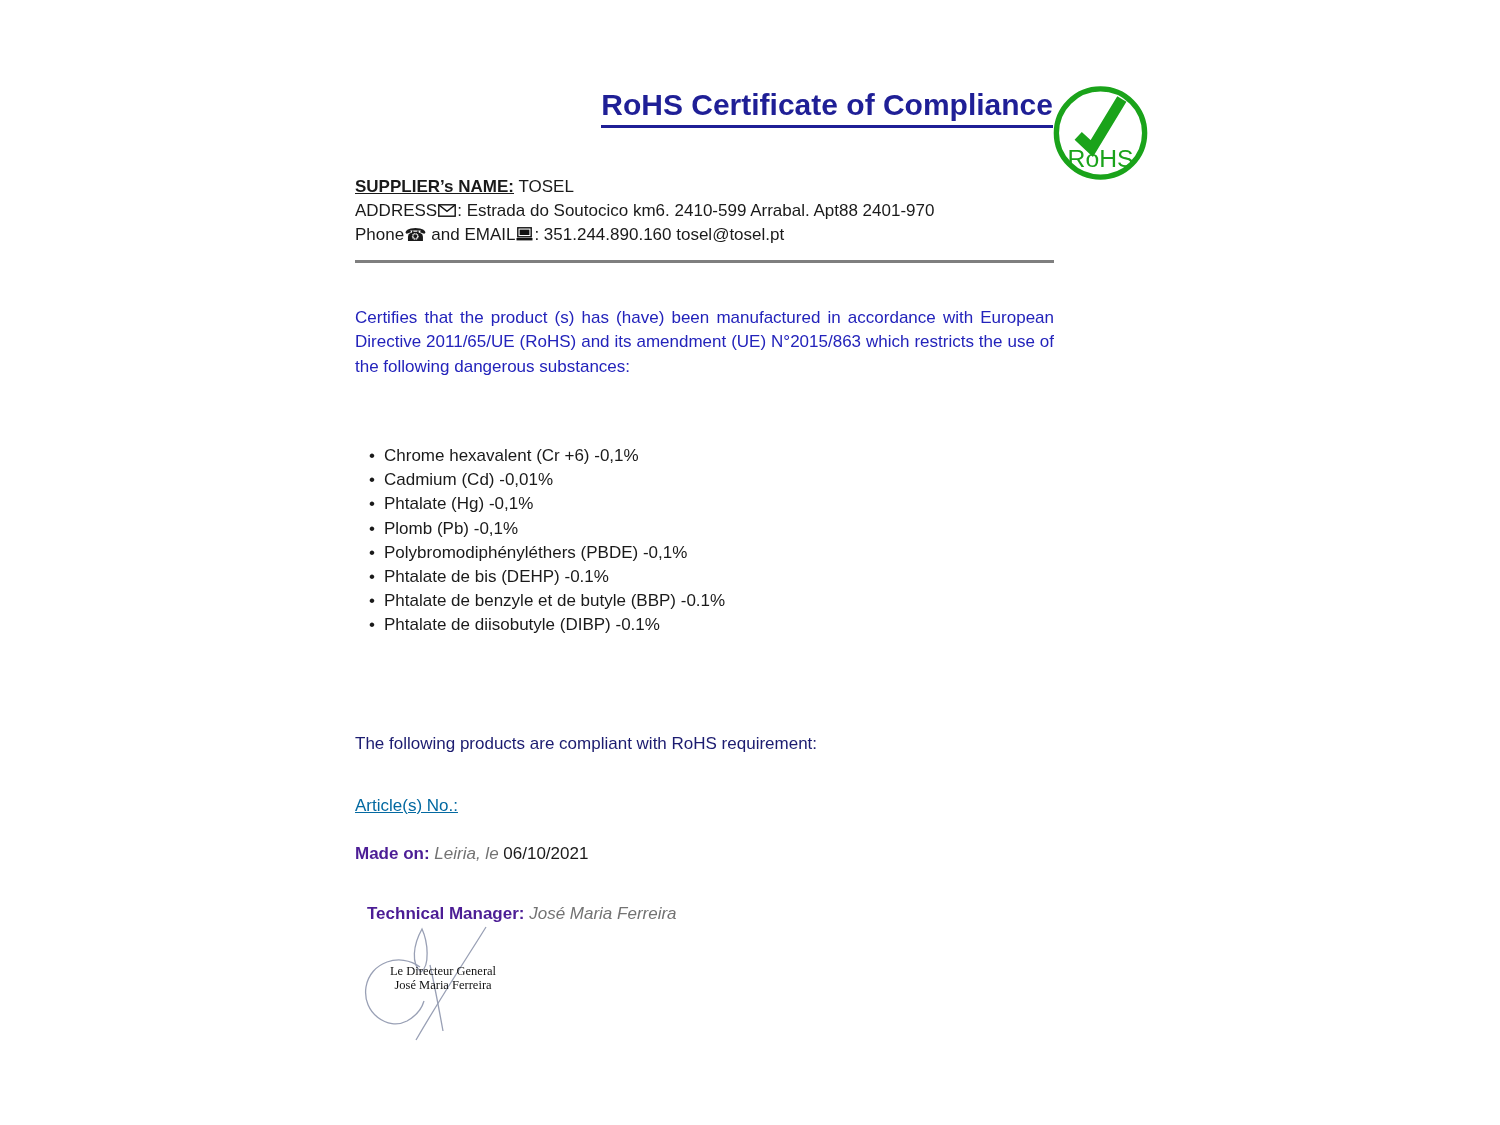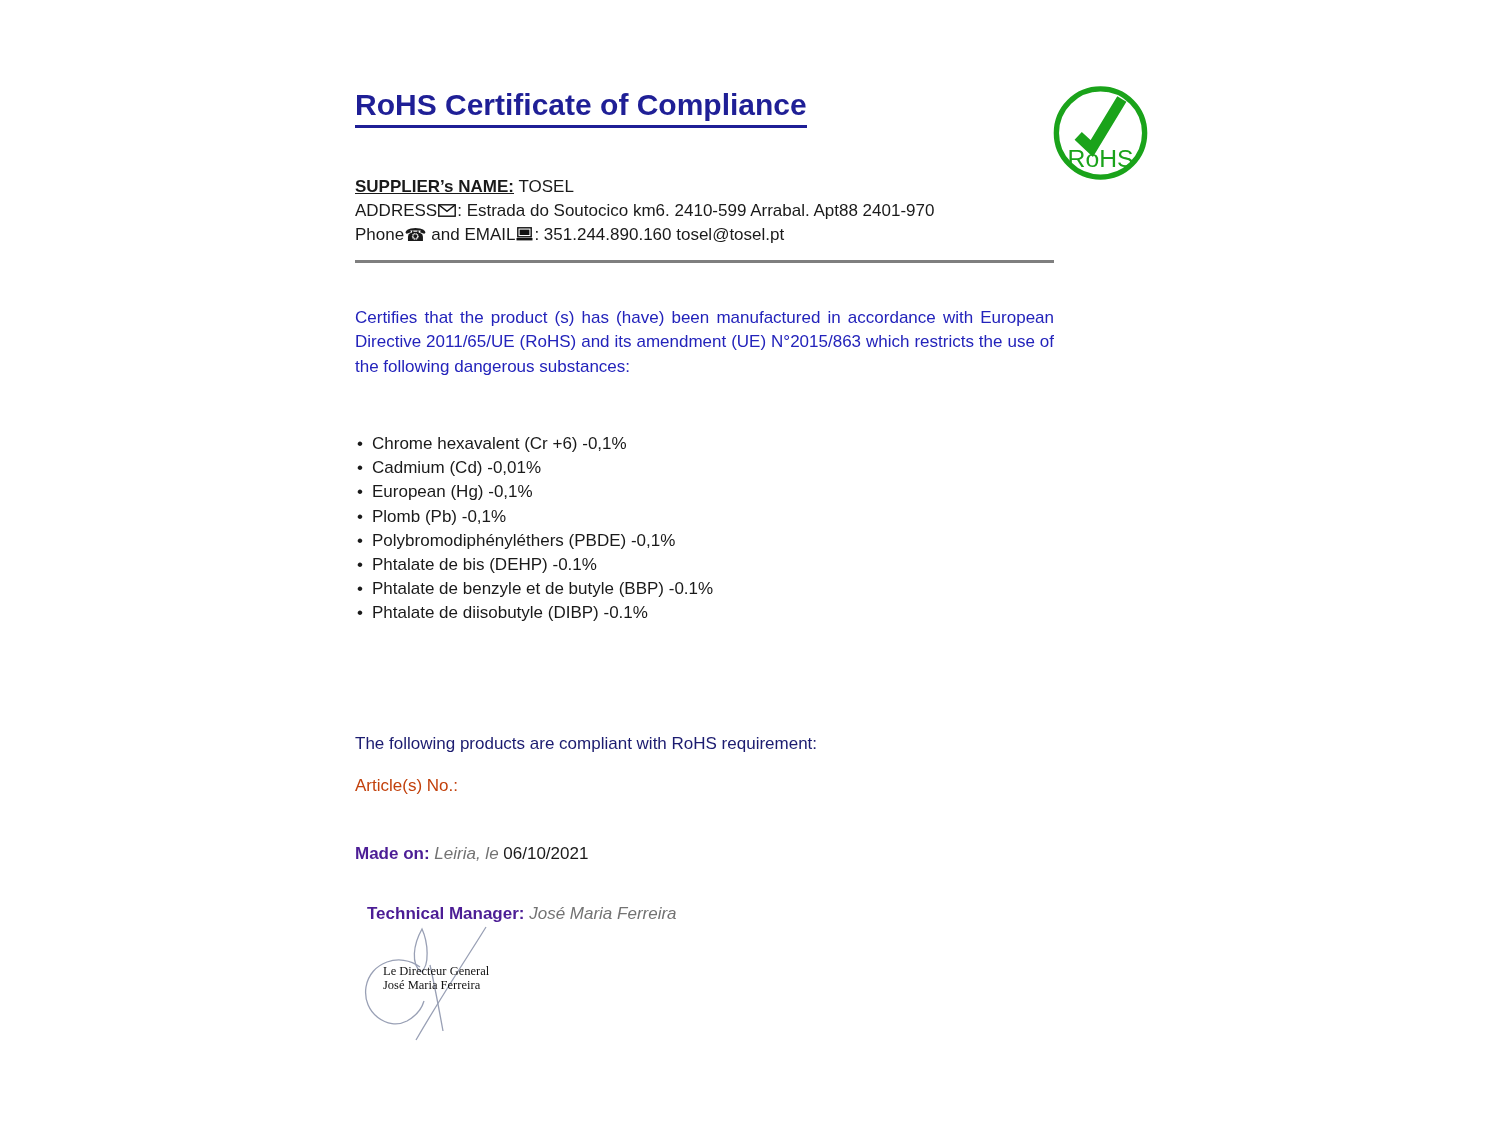--- a/index.html
+++ b/index.html
@@ -6,21 +6,21 @@
   html,body{margin:0;padding:0;background:#ffffff;}
   .page{
     position:relative;
     width:1500px;height:1125px;
     background:#ffffff;
     font-family:"Liberation Sans","DejaVu Sans",sans-serif;
     color:#1a1a1a;
     overflow:hidden;
   }
   
-  .title-wrap{position:absolute;left:355px;top:88px;width:698px;text-align:left;}
+  .title-wrap{position:absolute;left:355px;top:88px;width:698px;text-align:right;}
   .doc-title{
     display:inline-block;margin:0;
     font-size:30px;font-weight:bold;color:#1f1f96;
     border-bottom:3px solid #1f1f96;padding-bottom:2px;line-height:1.15;
   }
   
   .logo{position:absolute;left:1052px;top:84px;width:97px;height:98px;}
   
   .supplier{position:absolute;left:355px;top:175px;width:699px;font-size:17px;line-height:24px;}
   .supplier .lbl{font-weight:bold;}
@@ -31,36 +31,36 @@
   .rule{position:absolute;left:355px;top:260px;width:699px;height:3px;background:#7f7f7f;}
   
   .certify{
     position:absolute;left:355px;top:306px;width:699px;
     font-size:17px;line-height:24.4px;color:#2323bb;
     text-align:justify;margin:0;
   }
   
   .substances{
     position:absolute;left:353px;top:428px;width:699px;
-    margin:4px;padding:0;list-style:none;
+    margin:16px;padding:0;list-style:none;
     font-size:17px;line-height:24.2px;color:#1a1a1a;
   }
   .substances li::before{content:"•";display:inline-block;width:15px;}
   
   .compliance{position:absolute;left:355px;top:734px;width:699px;font-size:17px;color:#1c1c70;margin:0;}
-  .articles{position:absolute;left:355px;top:776px;width:699px;font-size:17px;color:#c2410c;margin:0;}
+  .articles{position:absolute;left:355px;top:796px;width:699px;font-size:17px;color:#0369a1;margin:0;text-decoration:underline;}
   .made-on{position:absolute;left:355px;top:844px;width:699px;font-size:17px;margin:0;}
   .tech-mgr{position:absolute;left:355px;top:892px;width:699px;font-size:17px;margin:12px;}
   .navy-b{font-weight:bold;color:#4c1d95;}
   .ital{font-style:italic;color:#737373;text-align:right;}
   
   .sig-svg{position:absolute;left:358px;top:925px;width:150px;height:120px;}
   .sig-text{
     position:absolute;left:383px;top:965px;width:120px;
-    text-align:left;font-family:"Liberation Serif","DejaVu Serif",serif;
+    text-align:center;font-family:"Liberation Serif","DejaVu Serif",serif;
     font-size:12.5px;line-height:13.5px;color:#111;
   }
 </style>
 </head>
 <body>
 
 <div class="page">
 
   <div class="title-wrap">
     <h1 class="doc-title">RoHS Certificate of Compliance</h1>
@@ -91,21 +91,21 @@
     </div>
   </div>
 
   <div class="rule"></div>
 
   <p class="certify">Certifies that the product (s) has (have) been manufactured in accordance with European Directive 2011/65/UE (RoHS) and its amendment (UE) N°2015/863 which restricts the use of the following dangerous substances:</p>
 
   <ul class="substances">
     <li>Chrome hexavalent (Cr +6) -0,1%</li>
     <li>Cadmium (Cd) -0,01%</li>
-    <li>European (Hg) -0,1%</li>
+    <li>Phtalate (Hg) -0,1%</li>
     <li>Plomb (Pb) -0,1%</li>
     <li>Polybromodiphényléthers (PBDE) -0,1%</li>
     <li>Phtalate de bis (DEHP) -0.1%</li>
     <li>Phtalate de benzyle et de butyle (BBP) -0.1%</li>
     <li>Phtalate de diisobutyle (DIBP) -0.1%</li>
   </ul>
 
   <p class="compliance">The following products are compliant with RoHS requirement:</p>
 
   <p class="articles">Article(s) No.:</p>

